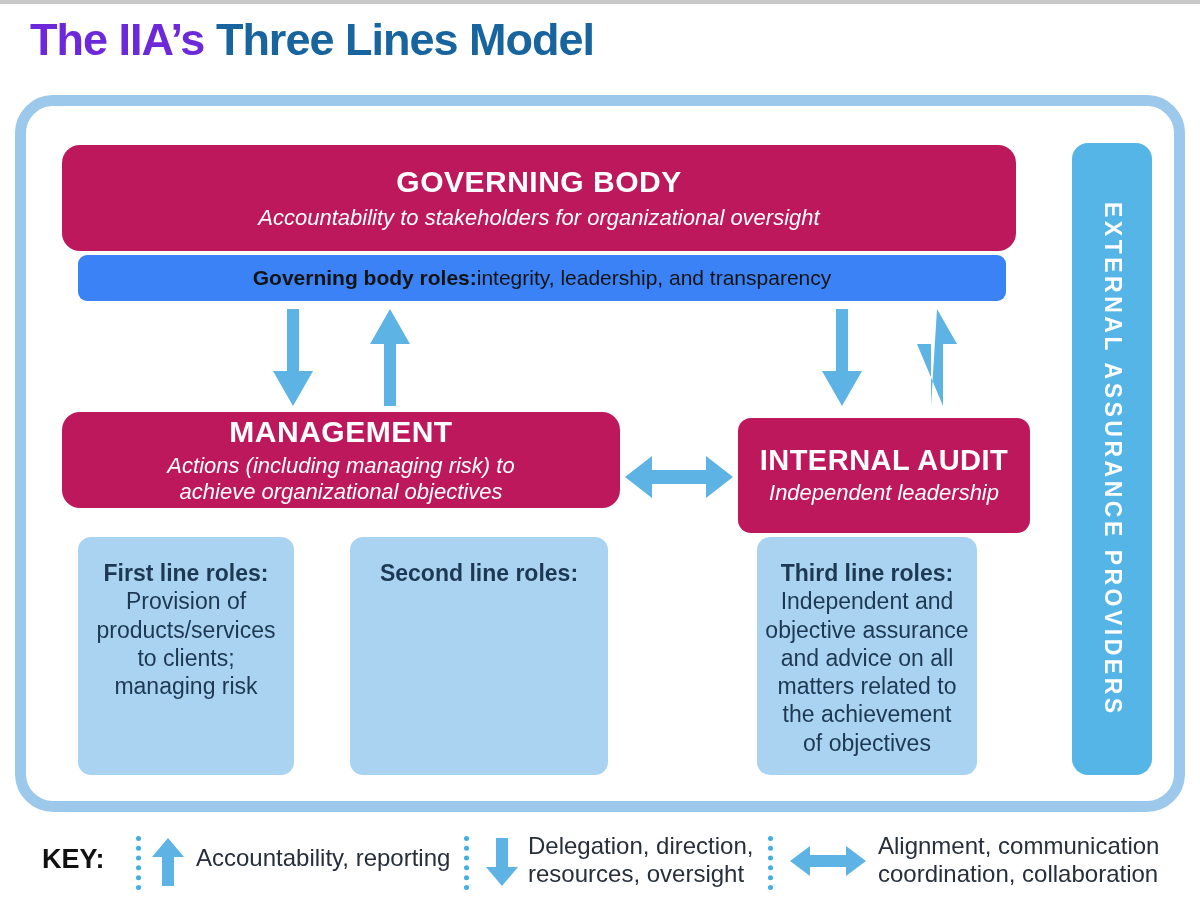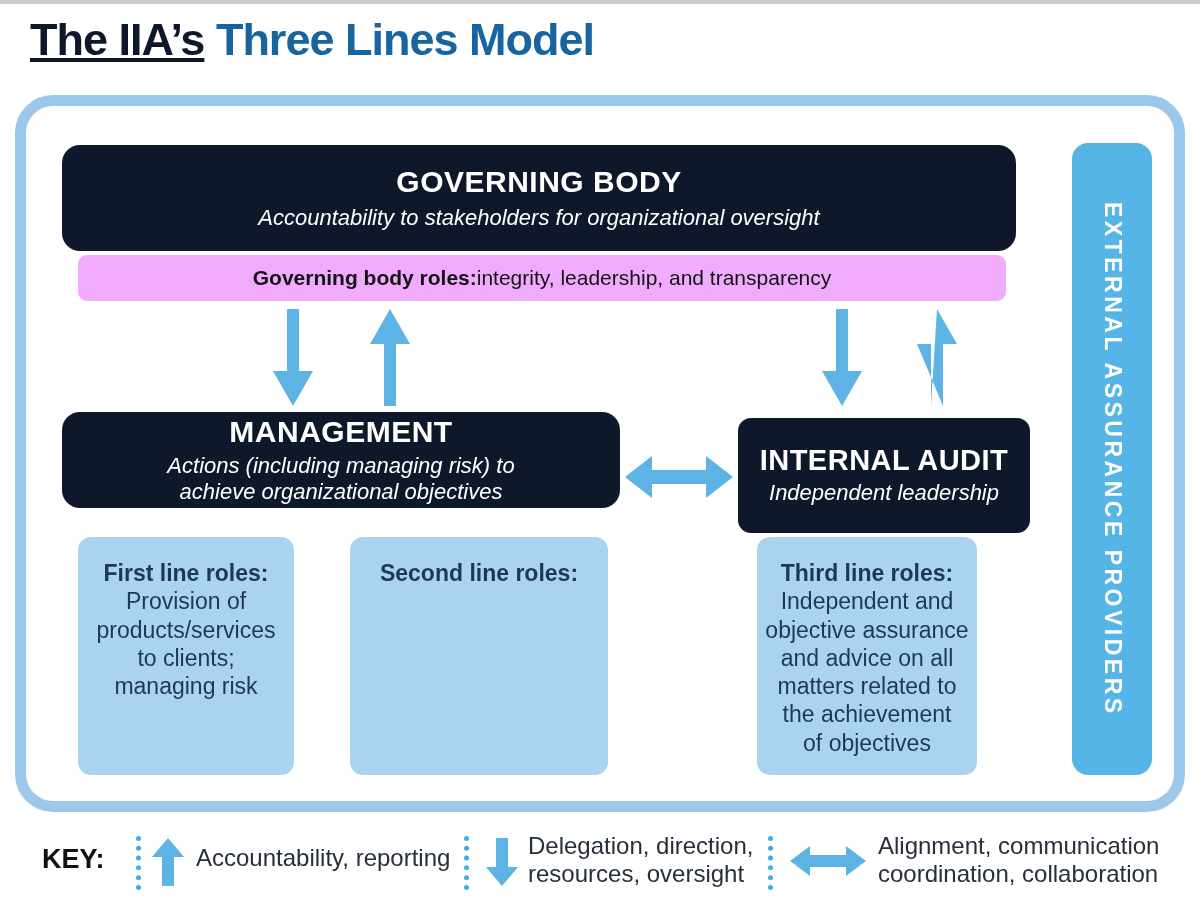--- a/index.html
+++ b/index.html
@@ -2,38 +2,38 @@
 <html><head>
 <meta charset="utf-8">
 <style>
   html,body{margin:0;padding:0;background:#fff;}
   .page{
     position:relative;width:1200px;height:914px;background:#fff;overflow:hidden;
     font-family:"Liberation Sans","DejaVu Sans",sans-serif;
   }
   .top-line{position:absolute;left:0;top:0;width:1200px;height:4px;background:#c9c9c9;}
   .title{position:absolute;left:30px;top:14px;font-size:45px;font-weight:bold;letter-spacing:-1px;white-space:nowrap;}
-  .title .light{color:#0f172a;text-decoration:underline;}
+  .title .light{color:#6d28d9;}
   .title .dark{color:#17649f;}
   .container{
     position:absolute;left:15px;top:95px;width:1170px;height:717px;box-sizing:border-box;
     border:11px solid #9cc8eb;border-radius:38px;background:#fff;
   }
   .darkbox{
-    position:absolute;background:#0f172a;border-radius:18px;color:#fff;
+    position:absolute;background:#be185d;border-radius:18px;color:#fff;
     display:flex;flex-direction:column;align-items:center;justify-content:center;text-align:center;
   }
   .box-title{font-weight:bold;font-size:30px;letter-spacing:.5px;line-height:1.1;}
   .box-sub{font-style:italic;font-size:22px;line-height:1.18;white-space:pre-line;}
   .govbox{left:62px;top:145px;width:954px;height:106px;gap:7px;}
   .mgmtbox{left:62px;top:412px;width:558px;height:96px;gap:5px;}
   .iabox{left:738px;top:418px;width:292px;height:115px;gap:4px;border-radius:13px;}
   .iabox .box-title{font-size:29px;}
   .rolesbar{
-    position:absolute;left:78px;top:255px;width:928px;height:46px;background:#f0abfc;border-radius:9px;
+    position:absolute;left:78px;top:255px;width:928px;height:46px;background:#3b82f6;border-radius:9px;
     display:flex;align-items:center;justify-content:center;font-size:21px;color:#131313;
   }
   .rolesbar .b{font-weight:bold;}
   .arrow{position:absolute;}
   .col{
     position:absolute;top:537px;height:238px;background:#a9d3f0;border-radius:13px;
     box-sizing:border-box;padding-top:22px;text-align:center;color:#1d3852;font-size:23px;line-height:1.23;
   }
   .col .hd{font-weight:bold;}
   .col .bd{white-space:pre-line;}

